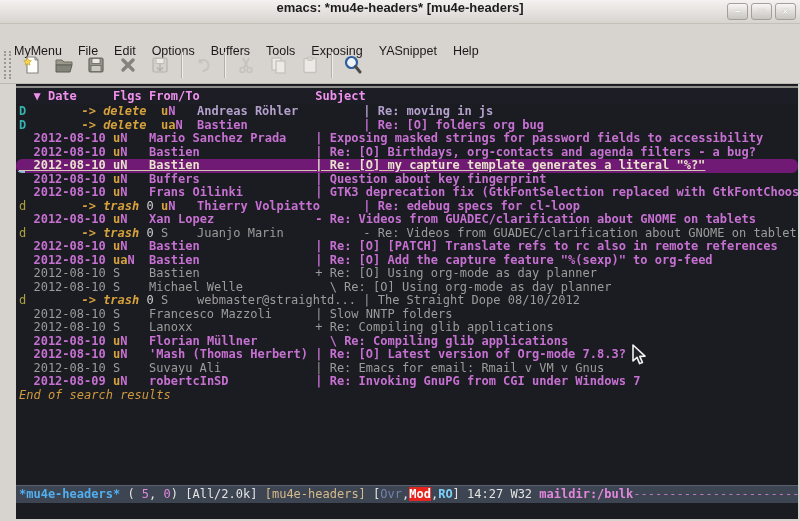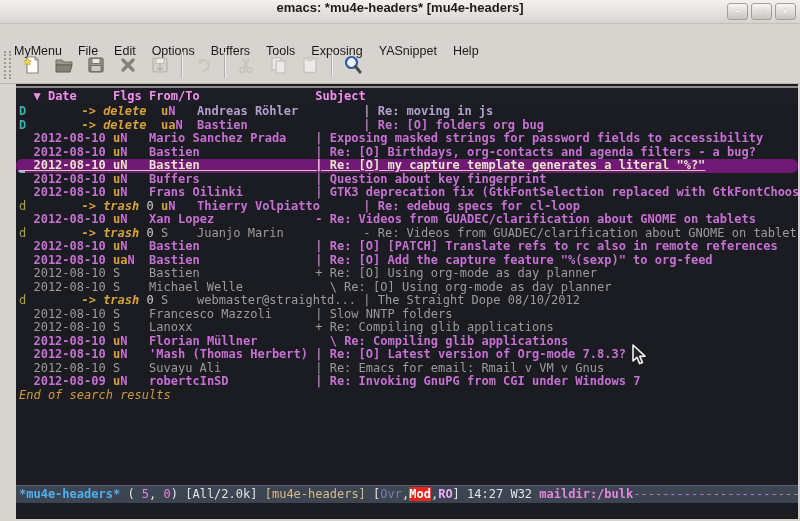--- a/index.html
+++ b/index.html
@@ -37,21 +37,21 @@
   .c-wht{color:#cfcfcf;}
   .c-pink{color:#f191ee;font-weight:bold;}
   
   .modeline{position:absolute;left:0;right:0;top:401px;height:17px;background:#3d4452;border-top:1px solid #596070;white-space:pre;line-height:16px;padding-left:3px;overflow:hidden;font-size:12px;}
   .c-mlcyan{color:#52b0f0;font-weight:bold;}
   .c-mlw{color:#e4e4e4;}
   .c-mlpink{color:#e387dd;}
   .c-mltan{color:#d6bb8a;}
   .c-mlslate{color:#7583ab;margin-top:12px;}
   .c-mlmod{color:#ffffff;background:#e8241f;font-weight:bold;}
-  .c-mlred{color:#f0abfc;font-weight:bold;}
+  .c-mlred{color:#7dd3fc;font-weight:bold;}
   .c-mlmaildir{color:#e387dd;font-weight:bold;}
   .c-mldash{color:#bd78c4;}
   
   .mouse{position:absolute;left:632px;top:344px;z-index:9;}
 </style>
 </head>
 <body>
 
 <div class="titlebar">
   <span class="title-text">emacs: *mu4e-headers* [mu4e-headers]</span>

